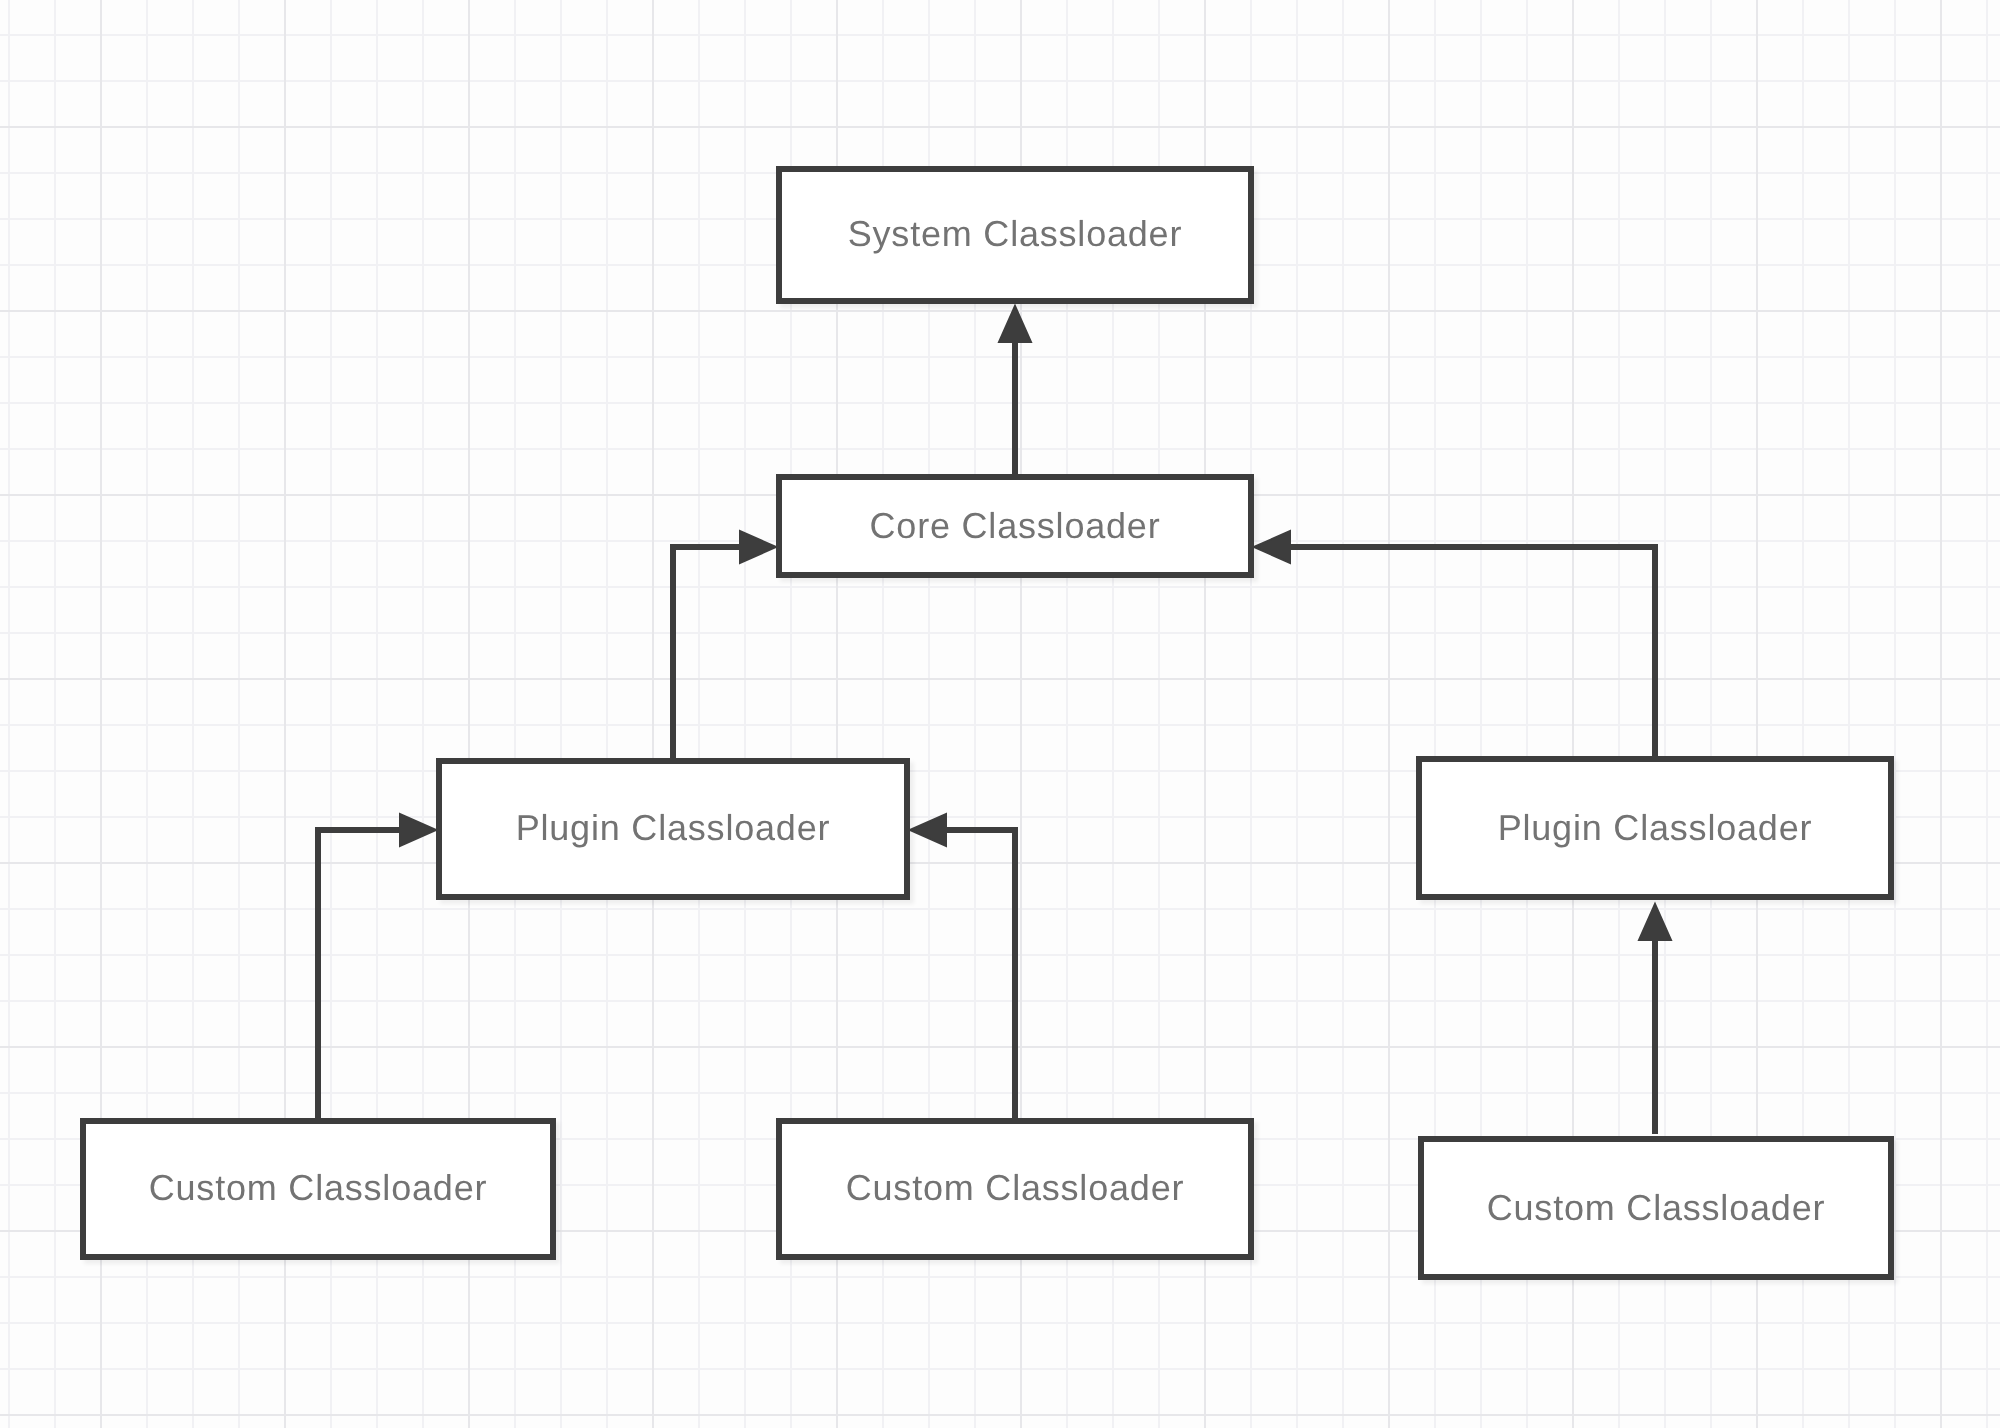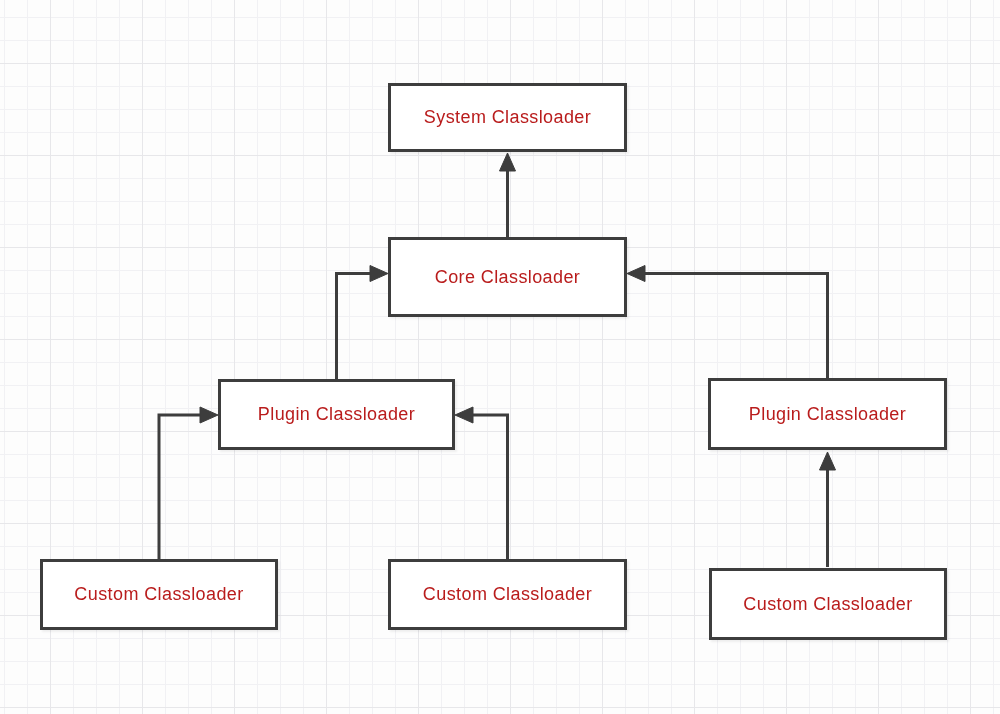--- a/index.html
+++ b/index.html
@@ -46,21 +46,21 @@
     box-sizing: border-box;
     background: #ffffff;
     border: 3px solid #3d3d3d;
     box-shadow: 2px 2px 2px rgba(0,0,0,0.06);
     display: flex;
     align-items: center;
     justify-content: center;
   }
   .node-label {
     font-size: 18px;
-    color: #b91c1c;
+    color: #737373;
     letter-spacing: 0.4px;
     white-space: nowrap;
   }
 </style>
 </head>
 <body>
 
 <div class="canvas">
 
   <svg class="edges" viewBox="0 0 1000 714" xmlns="http://www.w3.org/2000/svg">
@@ -93,21 +93,21 @@
     <g>
       <path d="M827.5,567 L827.5,469"></path>
       <polygon points="827.5,452 819.5,470 835.5,470"></polygon>
     </g>
   </svg>
 
   <div class="node" style="left:388px; top:83px; width:239px; height:69px;">
     <span class="node-label">System Classloader</span>
   </div>
 
-  <div class="node" style="left:388px; top:237px; width:239px; height:80px;">
+  <div class="node" style="left:388px; top:237px; width:239px; height:52px;">
     <span class="node-label">Core Classloader</span>
   </div>
 
   <div class="node" style="left:218px; top:379px; width:237px; height:71px;">
     <span class="node-label">Plugin Classloader</span>
   </div>
 
   <div class="node" style="left:708px; top:378px; width:239px; height:72px;">
     <span class="node-label">Plugin Classloader</span>
   </div>

